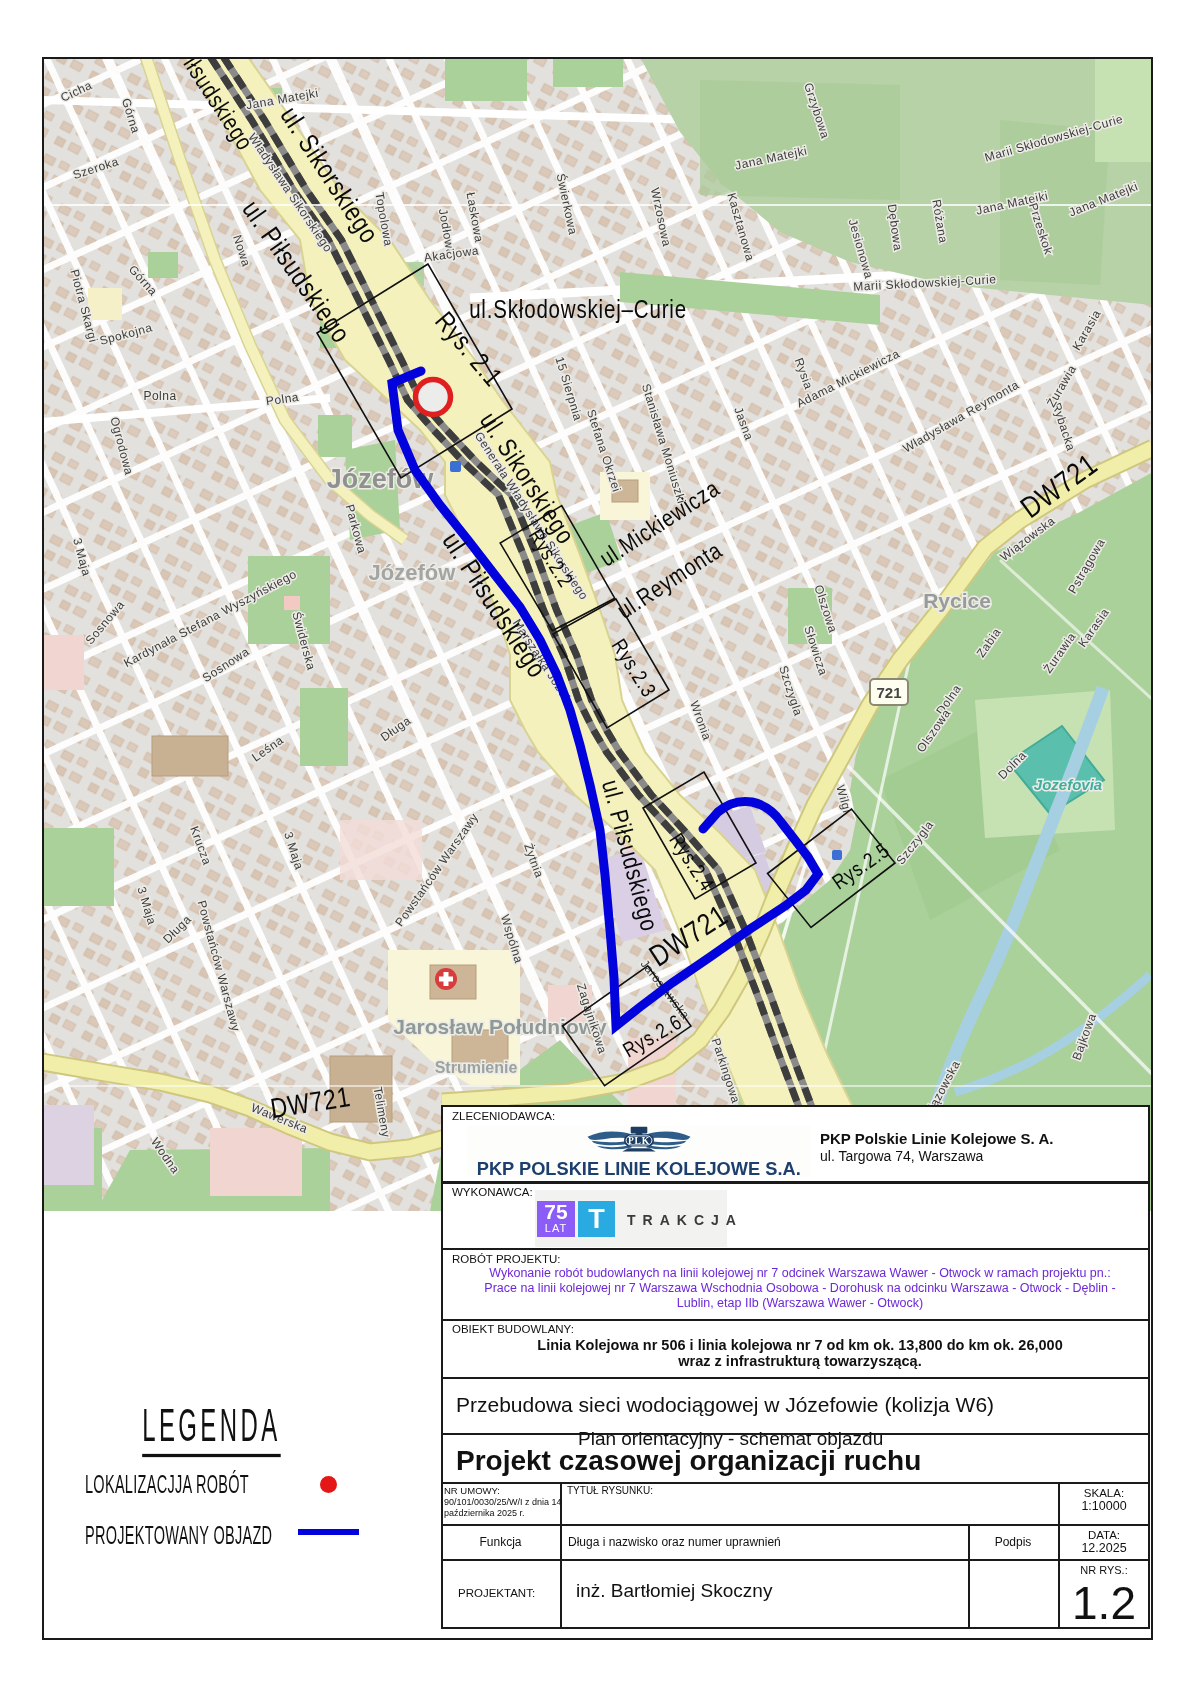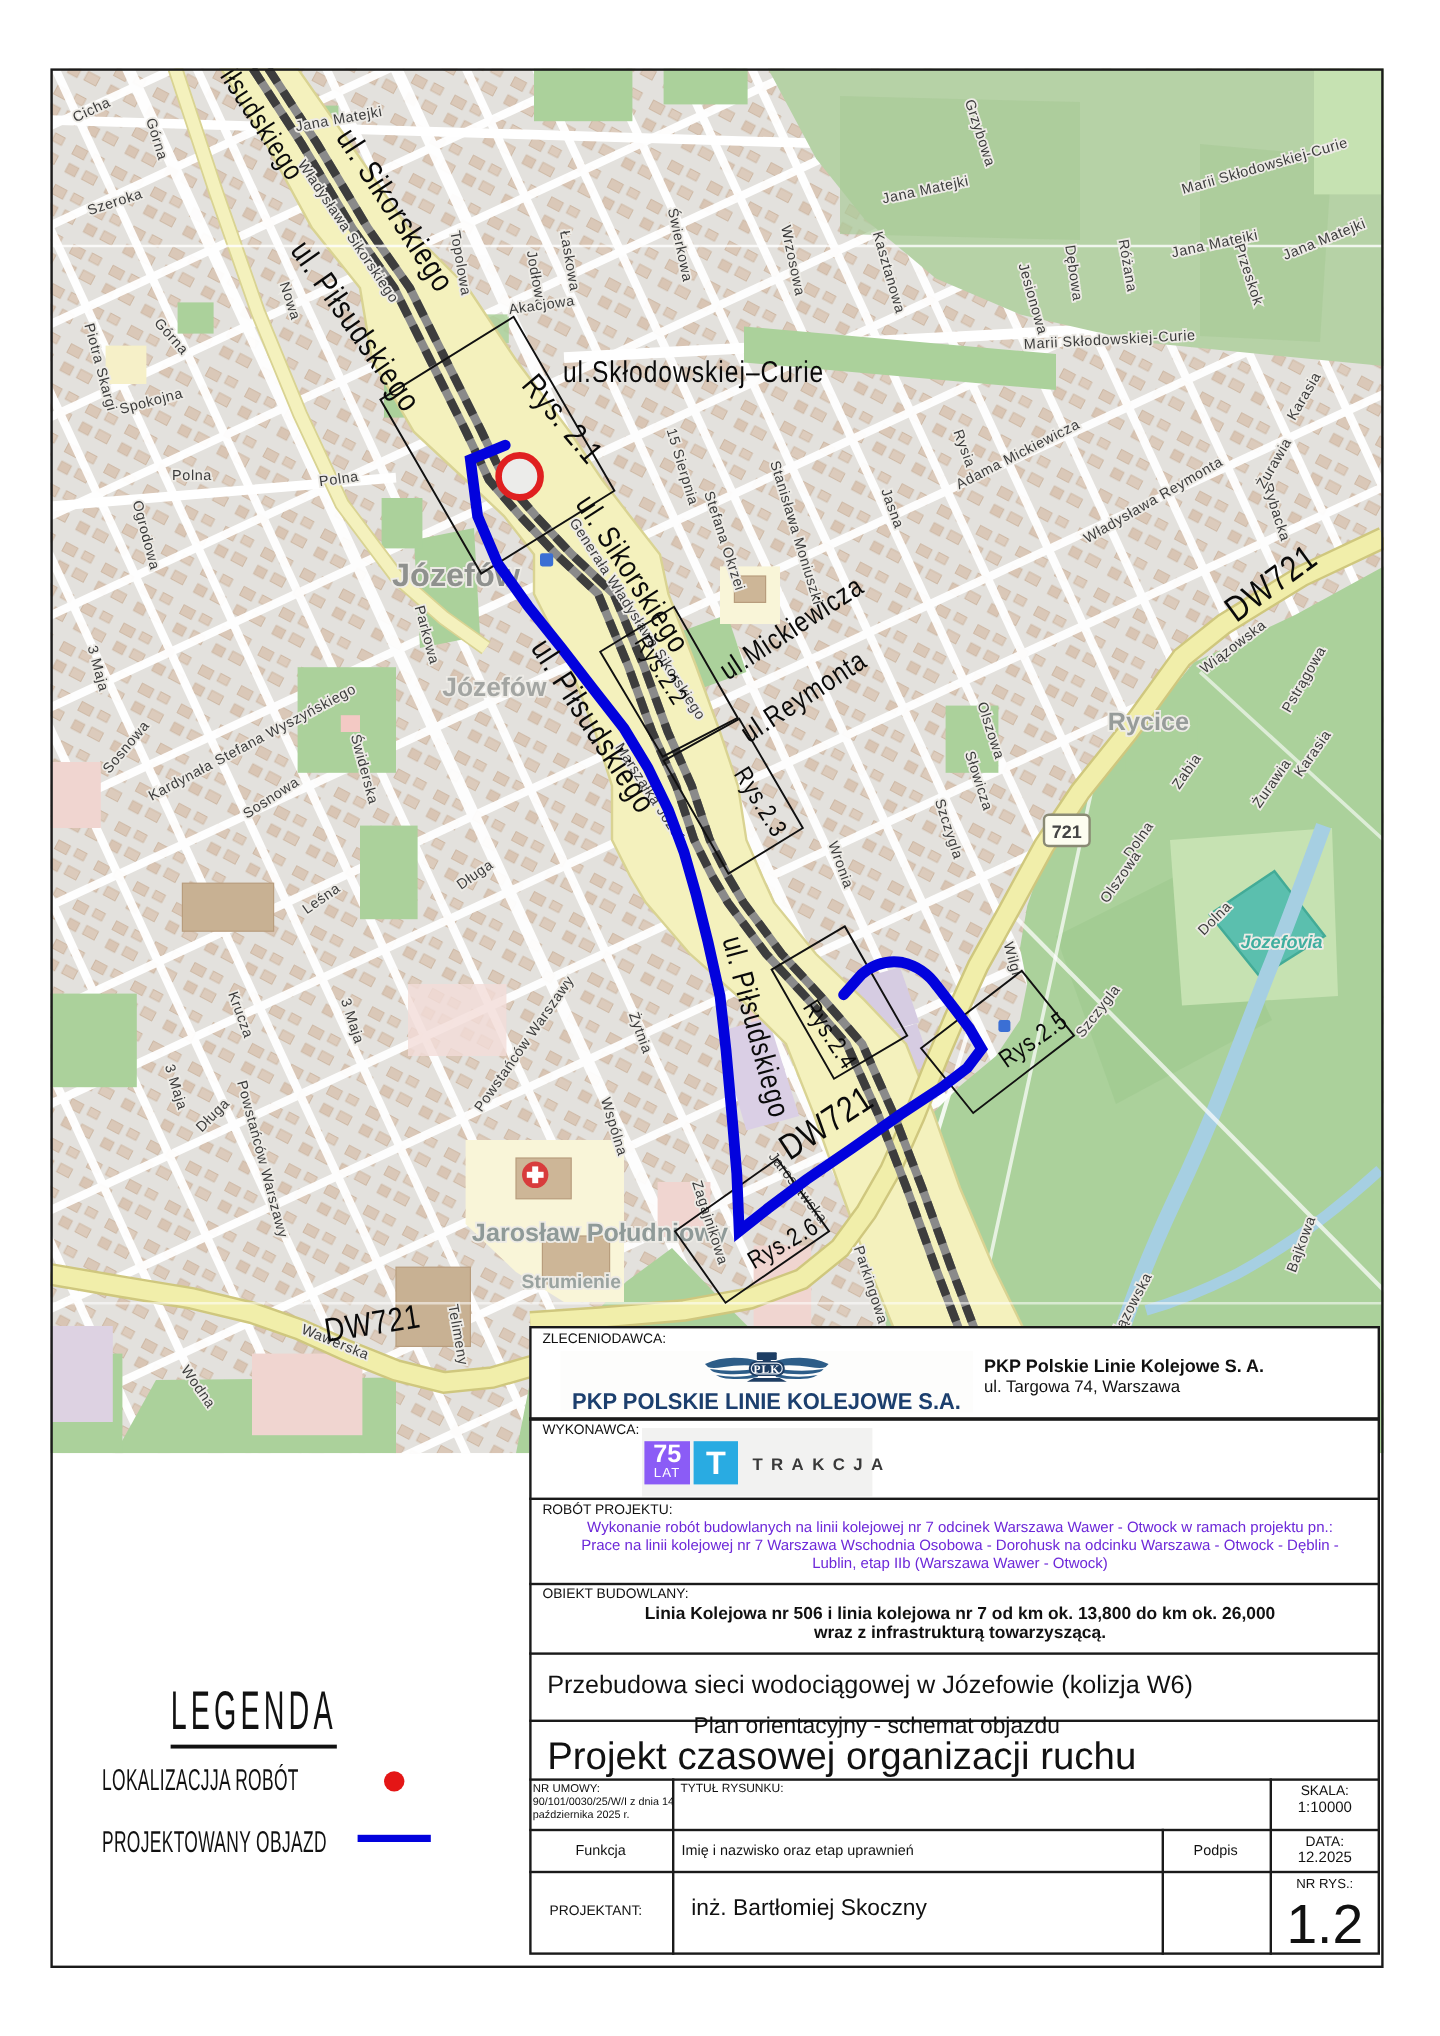--- a/index.html
+++ b/index.html
@@ -392,30 +392,30 @@
 
 
 <div class="abs" style="left:452px;top:1253px;font-size:11.5px;color:#111;">ROBÓT PROJEKTU:</div>
 <div class="abs" style="left:455px;top:1266px;width:690px;text-align:center;font-size:12.5px;color:#6d28d9;line-height:14.8px;">Wykonanie robót budowlanych na linii kolejowej nr 7 odcinek Warszawa Wawer - Otwock w ramach projektu pn.:<br>Prace na linii kolejowej nr 7 Warszawa Wschodnia Osobowa - Dorohusk na odcinku Warszawa - Otwock - Dęblin -<br>Lublin, etap IIb (Warszawa Wawer - Otwock)</div>
 
 <div class="abs" style="left:452px;top:1323px;font-size:11.5px;color:#111;">OBIEKT BUDOWLANY:</div>
 <div class="abs" style="left:455px;top:1338px;width:690px;text-align:center;font-size:14.5px;font-weight:600;color:#111;line-height:15.5px;">Linia Kolejowa nr 506 i linia kolejowa nr 7 od km ok. 13,800 do km ok. 26,000<br>wraz z infrastrukturą towarzyszącą.</div>
 
 <div class="abs" style="left:456px;top:1393px;font-size:21px;color:#111;">Przebudowa sieci wodociągowej w Józefowie (kolizja W6)</div>
 
-<div class="abs" style="left:456px;top:1445px;font-size:32px;color:#111;">Projekt czasowej organizacji ruchu</div>
+<div class="abs" style="left:456px;top:1445px;font-size:28px;color:#111;font-weight:bold;">Projekt czasowej organizacji ruchu</div>
 
 <div class="abs" style="left:444px;top:1485px;font-size:9.5px;color:#111;">NR UMOWY:<br><span style="font-size:9px">90/101/0030/25/W/I z dnia 14<br>października 2025 r.</span></div>
 
 <div class="abs" style="left:567px;top:1485px;font-size:10px;color:#111;">TYTUŁ RYSUNKU:</div>
 <div class="abs" style="left:578px;top:1428px;font-size:19px;color:#111;">Plan orientacyjny - schemat objazdu</div>
 
 <div class="abs" style="left:1058px;top:1487px;width:92px;text-align:center;font-size:11.5px;color:#111;">SKALA:<br><span style="font-size:12.5px">1:10000</span></div>
 
 <div class="abs" style="left:441px;top:1535px;width:119px;text-align:center;font-size:12px;color:#111;">Funkcja</div>
-<div class="abs" style="left:568px;top:1535px;font-size:12px;color:#111;">Imię i nazwisko oraz etap uprawnień</div>
+<div class="abs" style="left:568px;top:1535px;font-size:12px;color:#111;">Długa i nazwisko oraz numer uprawnień</div>
 <div class="abs" style="left:968px;top:1535px;width:90px;text-align:center;font-size:12px;color:#111;">Podpis</div>
 <div class="abs" style="left:1058px;top:1529px;width:92px;text-align:center;font-size:11.5px;color:#111;">DATA:<br><span style="font-size:12.5px">12.2025</span></div>
 
 <div class="abs" style="left:458px;top:1587px;font-size:11.5px;color:#111;">PROJEKTANT:</div>
 <div class="abs" style="left:576px;top:1580px;font-size:19px;color:#111;">inż. Bartłomiej Skoczny</div>
 <div class="abs" style="left:1058px;top:1564px;width:92px;text-align:center;font-size:11px;color:#111;">NR RYS.:</div>
 <div class="abs" style="left:1058px;top:1576px;width:92px;text-align:center;font-size:46px;color:#111;">1.2</div>
 </div>
 </body></html>

